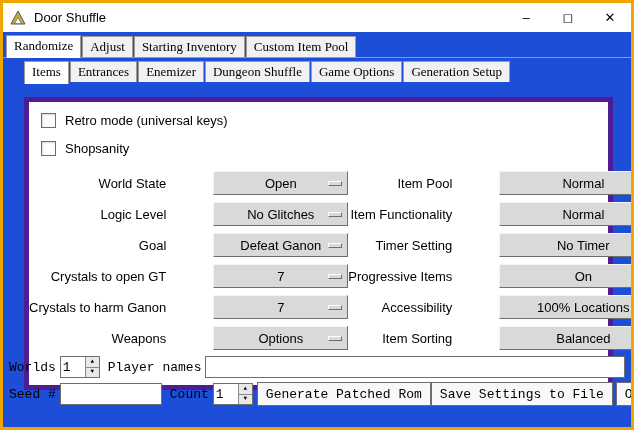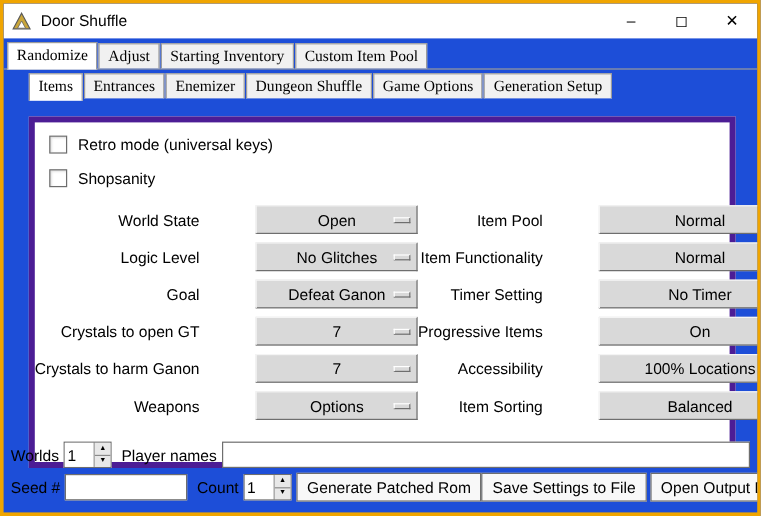--- a/index.html
+++ b/index.html
@@ -41,21 +41,21 @@
   .dd{position:relative;height:24px;background:#d9d9d9;
     border:1px solid;border-color:#f4f4f4 #6e6e6e #6e6e6e #f4f4f4;
     display:flex;align-items:center;justify-content:center;
     box-sizing:border-box;cursor:default;}
   .col-left .dd{width:135px;}
   .col-right .dd{width:168px;margin-right:20px;}
   .dd-ind{position:absolute;right:5px;top:50%;margin-top:-2px;width:14px;height:5px;
     background:#d9d9d9;border:1px solid;border-color:#fff #6e6e6e #6e6e6e #fff;
     box-sizing:border-box;}
   
-  .footer{position:absolute;left:0;right:0;bottom:4px;padding:0 6px 5px 6px;}
+  .footer{position:absolute;left:0;right:0;bottom:16px;padding:0 6px 5px 6px;font-family:Liberation Mono, monospace;}
   .frow{display:flex;align-items:center;height:24px;margin-top:3px;}
   .flabel{white-space:nowrap;}
   .spin{display:flex;height:22px;border:1px solid #6e6e6e;background:#fff;
     box-sizing:border-box;}
   .spin input{width:20px;border:none;outline:none;font:inherit;padding:0 2px;}
   .spin-btns{display:flex;flex-direction:column;width:13px;border-left:1px solid #8a8a8a;}
   .spin-btn{flex:1;display:flex;align-items:center;justify-content:center;
     font-size:6px;background:#e8e8e8;line-height:1;cursor:default;}
   .spin-btn + .spin-btn{border-top:1px solid #8a8a8a;}
   .text-input{height:22px;border:1px solid #6e6e6e;box-sizing:border-box;

